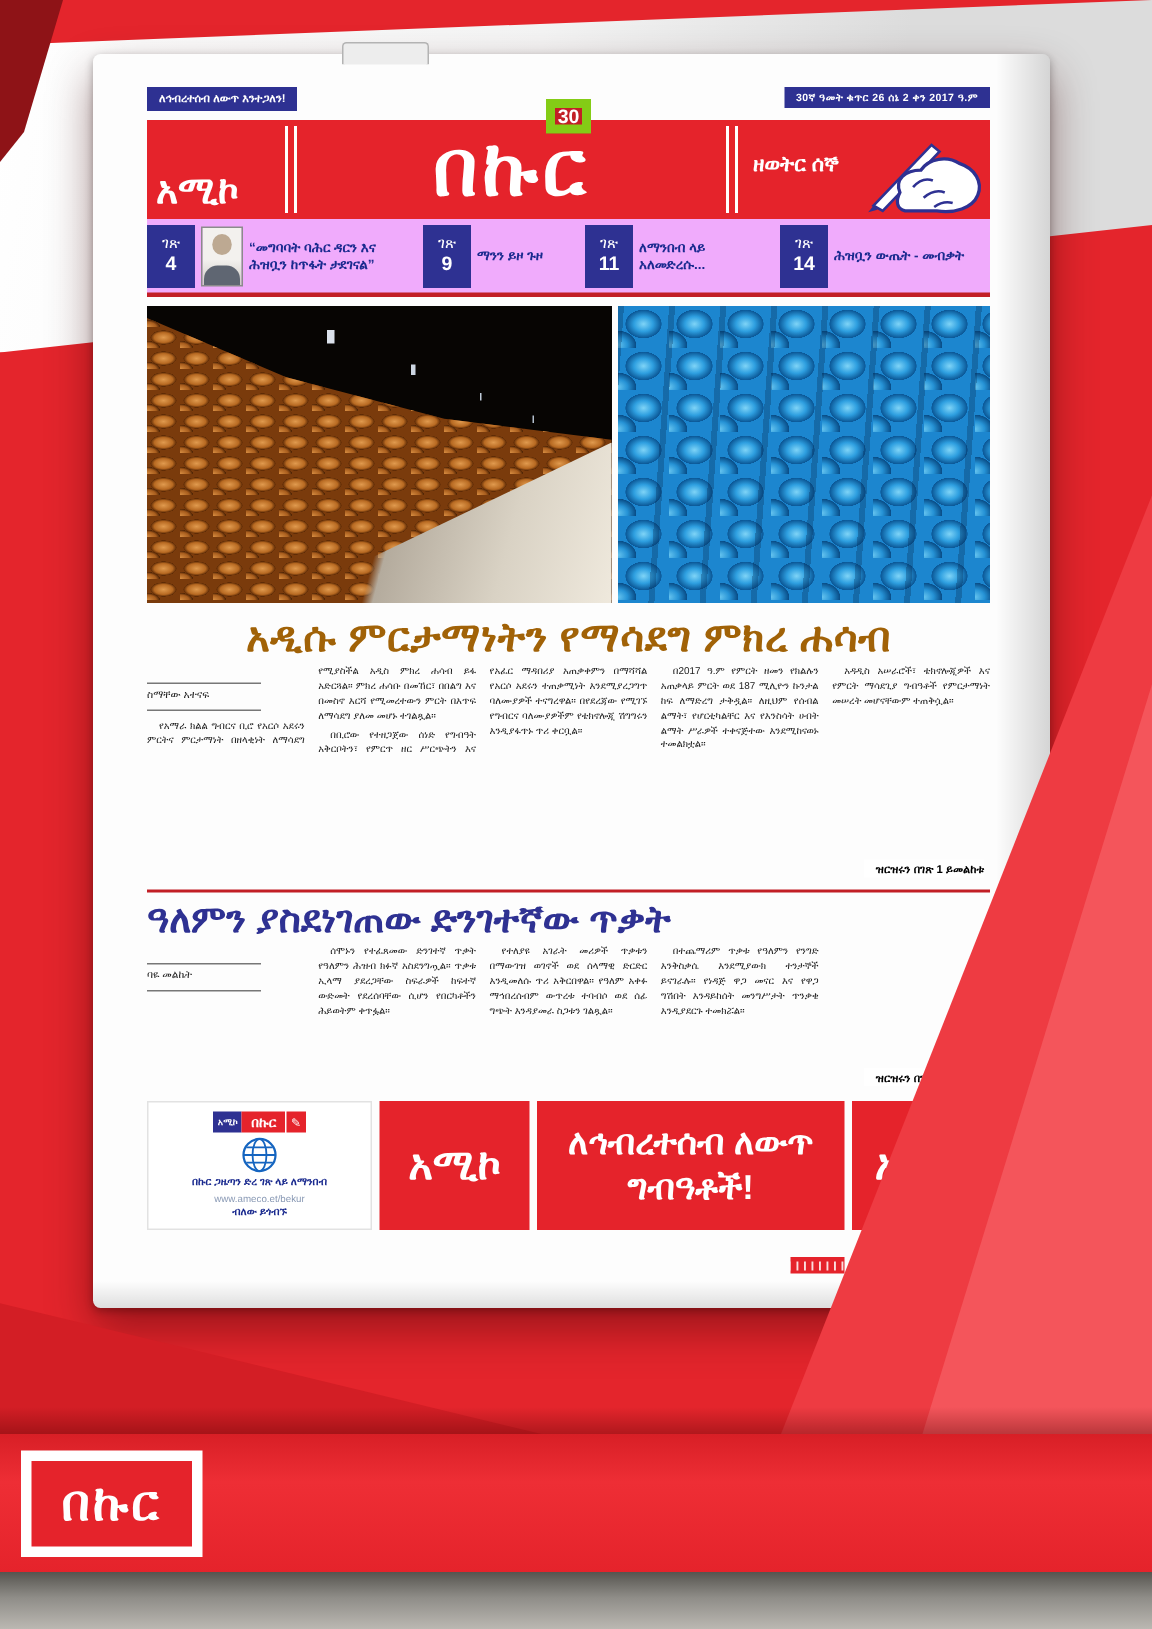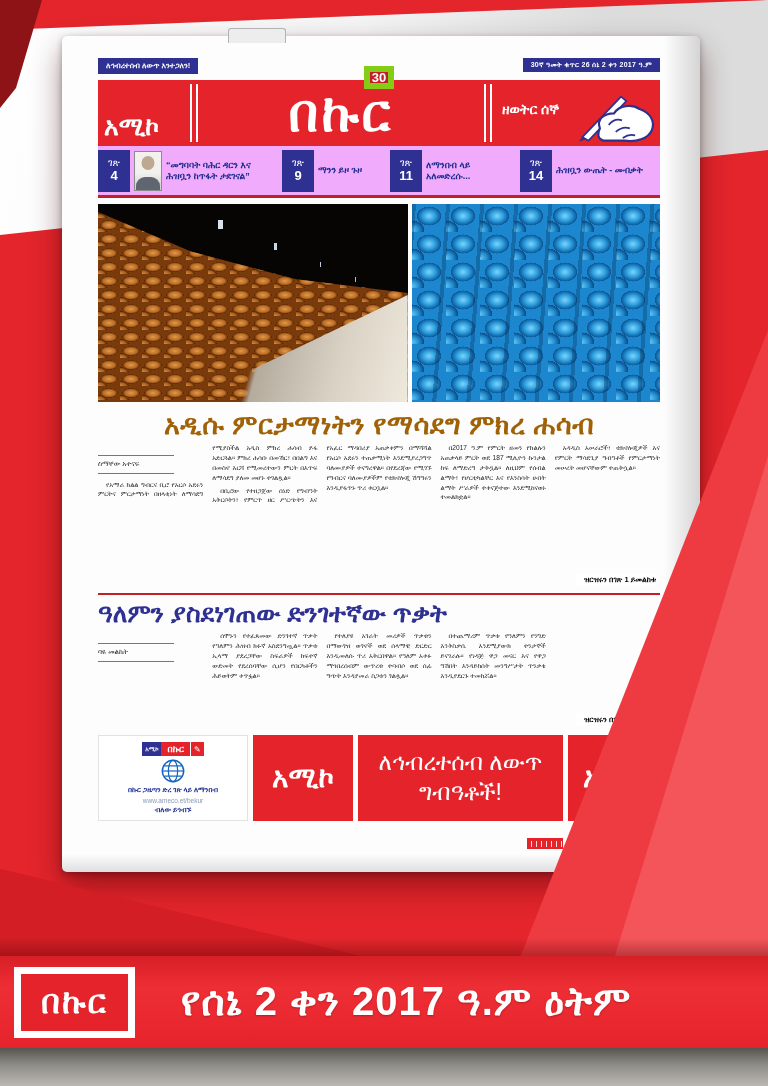--- a/index.html
+++ b/index.html
@@ -117,21 +117,21 @@
   .mini-amiko { background:#2e3192; color:#fff; font-size:6px; font-weight:bold; display:flex; align-items:center; padding:0 3px; }
   .mini-bekur { background:#e5232b; color:#fff; font-size:9px; font-weight:800; display:flex; align-items:center; padding:0 6px; }
   .mini-hand { background:#e5232b; color:#fff; font-size:8px; display:flex; align-items:center; padding:0 3px; margin-left:1px; }
   .globe-svg { width:26px; height:26px; }
   .web-l { font-size:7px; font-weight:bold; color:#1a2a8f; line-height:1.2; }
   .web-url { font-size:6.5px; color:#8a9ab5; }
   .amiko-box { width:100px; background:#e5232b; color:#fff; display:flex; align-items:center;
     justify-content:center; font-size:28px; font-weight:800; }
   .amiko-box.right { width:92px; }
   .slogan-box { flex:1; background:#e5232b; color:#fff; display:flex; flex-direction:column;
-    align-items:center; justify-content:center; font-size:23px; font-weight:400; line-height:1.3; }
+    align-items:center; justify-content:center; font-size:23px; font-weight:700; line-height:1.3; }
   .price-tag { position:absolute; left:465px; top:802px; width:36px; height:11px; background:#e5232b;
     background-image:linear-gradient(to right,rgba(255,255,255,.85) 0 1px,transparent 1px);
     background-size:5px 6px; background-position:4px 3px; background-repeat:repeat-x; }
 
   
   .footer-shadow { position:absolute; left:0; top:938px; width:100%; height:18px; z-index:4;
     background:linear-gradient(to bottom,rgba(80,0,0,0),rgba(80,0,0,.35)); }
   .footer-bar { position:absolute; left:0; top:956px; width:100%; height:92px; z-index:4;
     background:linear-gradient(#d81f26,#ee2e35 35%,#e5232b); display:flex; align-items:center; }
   .f-logo { margin-left:14px; background:#fff; padding:7px; }
@@ -282,15 +282,14 @@
 <div class="bg-diag-light"></div>
 <div class="bg-diag-bright"></div>
 
 <div class="footer-shadow"></div>
 <div class="footer-bar">
   <div class="f-logo">
     <div class="f-logo-inner">
       <span>በኩር</span>
     </div>
   </div>
-  <div class="f-edition">የሰኔ 2 ቀን 2017 ዓ.ም ዕትም</div>
 </div>
 <div class="bottom-band"></div>
 
 </body></html>

